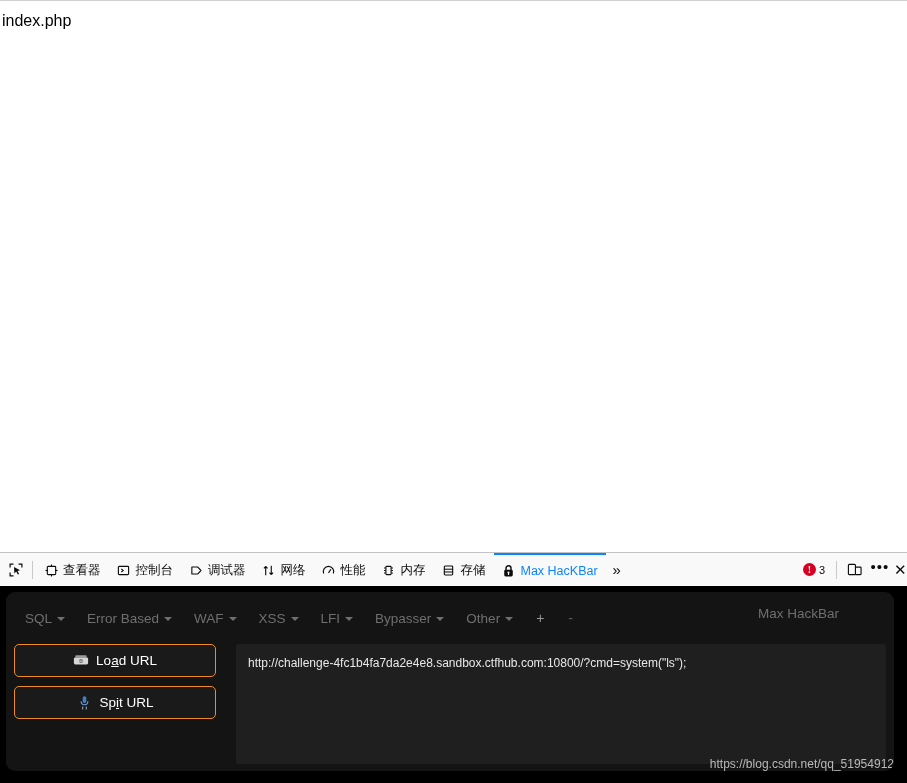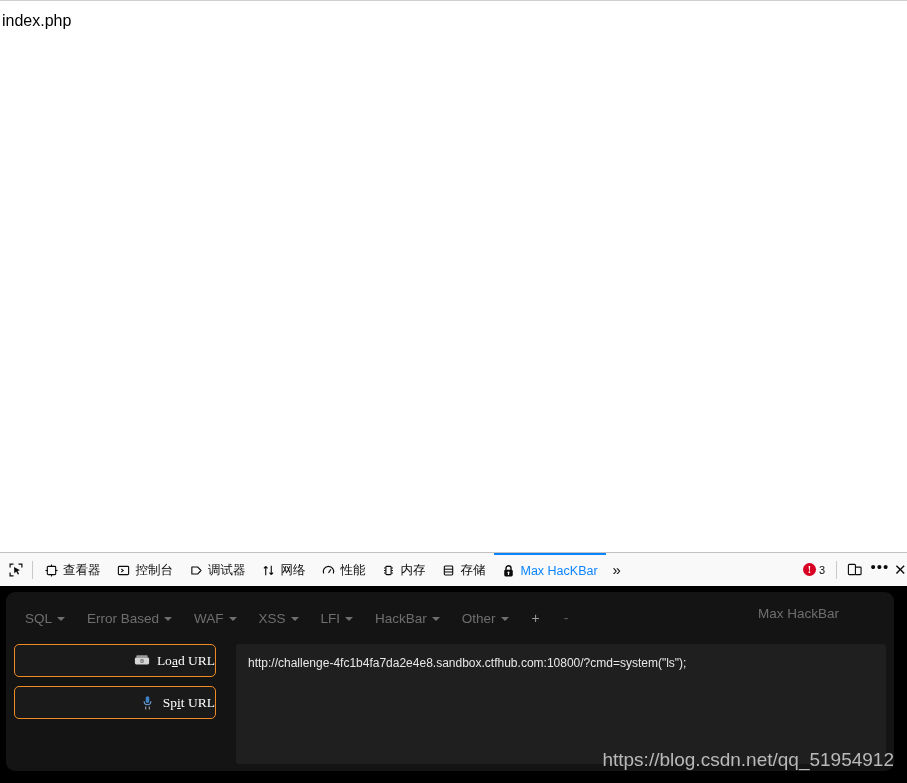--- a/index.html
+++ b/index.html
@@ -244,24 +244,24 @@
   }
   .hb-btn {
     height: 33px;
     border: 1px solid #f08a24;
     border-radius: 5px;
     background: #1a1a1a;
     color: #ffffff;
     font-size: 13.5px;
     display: flex;
     align-items: center;
-    justify-content: flex-end;
+    justify-content: center;
     gap: 7px;
     box-sizing: border-box;
-    font-family: Liberation Serif, serif;
+    font-family: Liberation Sans, sans-serif;
   }
   .hb-btn.disabled {
     color: #5f5f5f;
   }
   .hb-btn .b-ico {
     display: inline-flex;
     align-items: center;
     justify-content: center;
     width: 16px; height: 16px;
     flex: none;
@@ -283,21 +283,21 @@
     resize: none;
     outline: none;
     overflow: hidden;
     word-break: break-all;
   }
 
   .watermark {
     position: absolute;
     right: 0px;
     bottom: 0px;
-    font-size: 19px;
+    font-size: 12px;
     color: #b9b9b9;
     white-space: nowrap;
     font-family: "Liberation Sans", sans-serif;
   }
 </style>
 </head>
 <body>
 
 <div id="root">
 
@@ -450,21 +450,21 @@
         </div>
         <div class="hb-menu-item">
           <span>XSS</span>
           <span class="caret"></span>
         </div>
         <div class="hb-menu-item">
           <span>LFI</span>
           <span class="caret"></span>
         </div>
         <div class="hb-menu-item">
-          <span>HackBar</span>
+          <span>Bypasser</span>
           <span class="caret"></span>
         </div>
         <div class="hb-menu-item">
           <span>Other</span>
           <span class="caret"></span>
         </div>
         <div class="hb-plus">+</div>
         <div class="hb-minus">-</div>
         <div class="hb-title">Max HackBar</div>
       </div>

